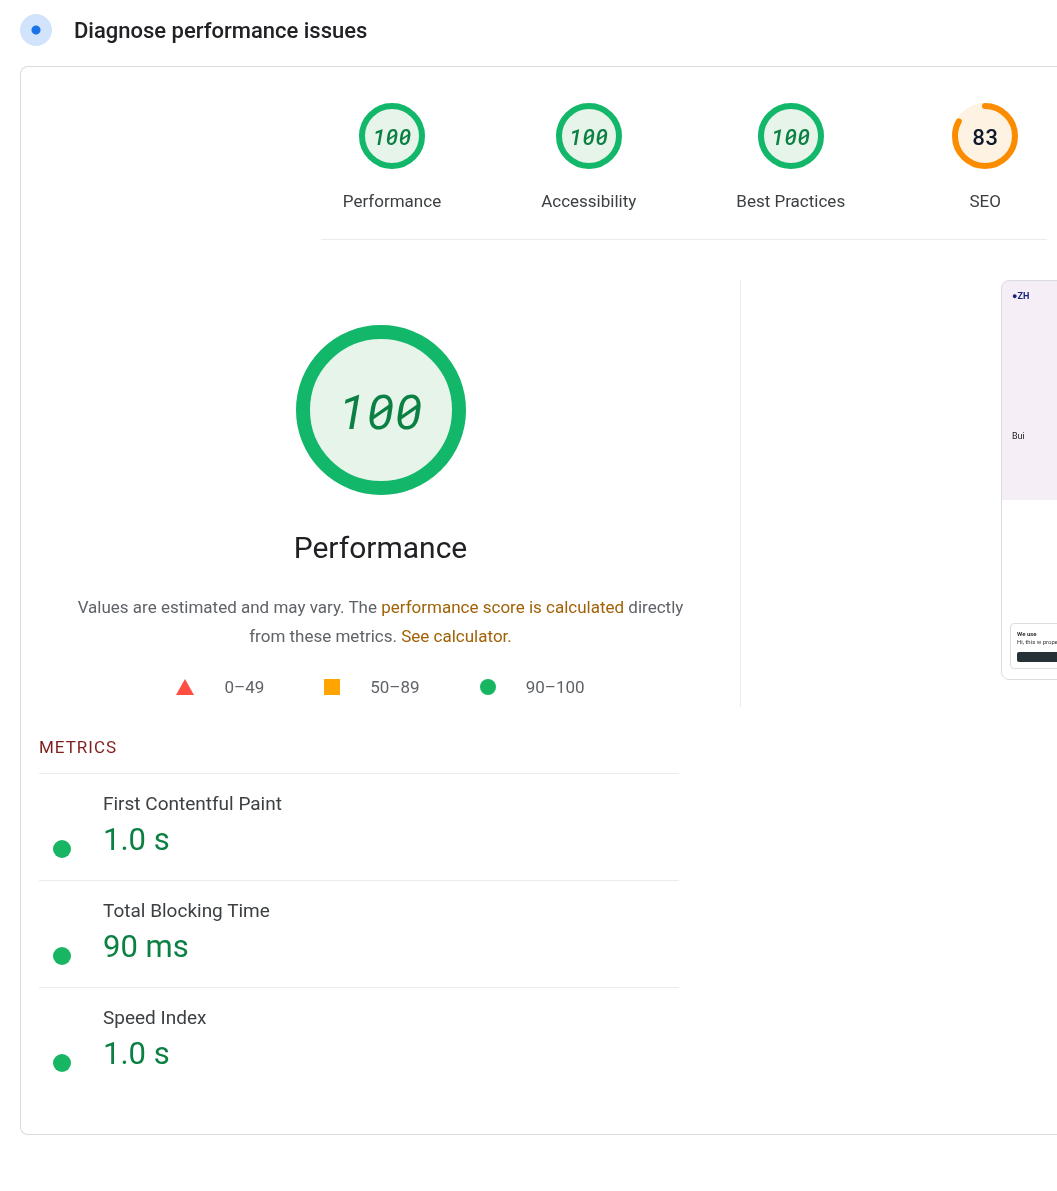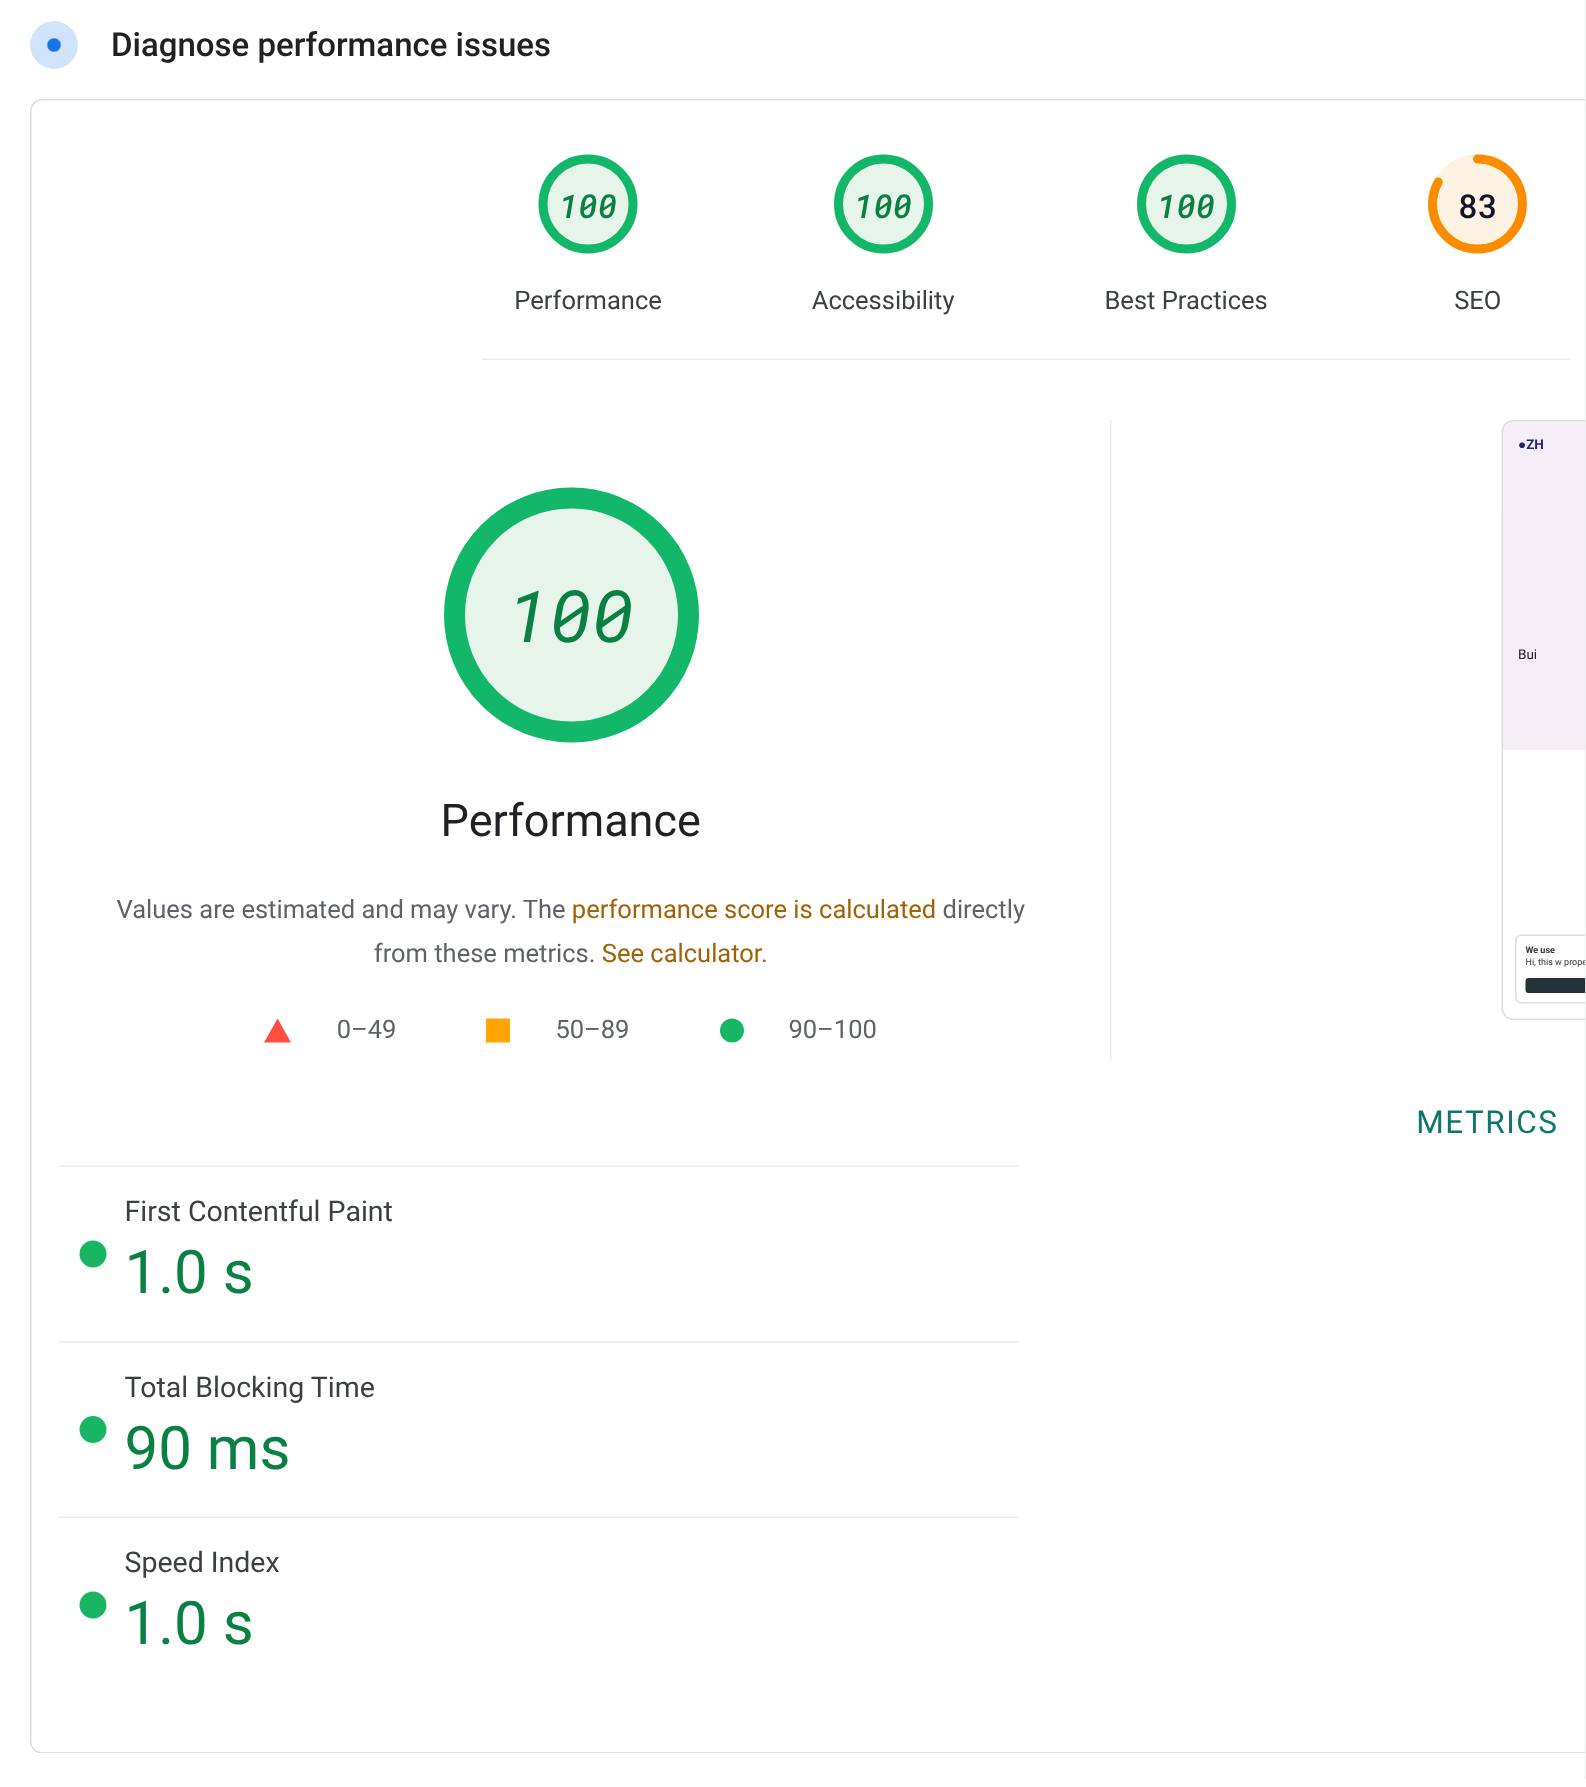--- a/index.html
+++ b/index.html
@@ -167,52 +167,51 @@
     line-height: 1.3;
   }
   .thumb .cookie .bar {
     margin-top: 6px;
     height: 10px;
     background: #263238;
     border-radius: 2px;
   }
 
   .metrics-header {
-    font-size: 21px;
+    font-size: 17px;
     letter-spacing: 1px;
-    color: #0f766e;
+    color: #7f1d1d;
     padding: 0 18px 16px 18px;
-    text-align: right;
   }
   .metrics-grid {
     display: flex;
     gap: 60px;
     padding: 0 18px;
   }
   .metrics-col {
     flex: 0 0 640px;
   }
   .metrics-col-right { flex: 1; }
   .metric {
     display: flex;
-    align-items: center;
-    gap: 12px;
+    align-items: flex-end;
+    gap: 32px;
     padding: 18px 0 22px 14px;
     border-top: 1px solid #ebebeb;
   }
   .metric-dot {
     width: 18px; height: 18px; border-radius: 50%;
     background: #18b663;
     margin-top: 4px;
     flex-shrink: 0;
   }
   .metric-body { display: flex; flex-direction: column; gap: 6px; }
   .metric-title { font-size: 19px; color: #3c4043; }
   .metric-value {
-    font-size: 40px;
+    font-size: 31px;
     color: #0b8043;
   }
 </style>
 </head>
 <body>
 
 <div class="header">
   <div class="header-icon"></div>
   <div class="header-title">Diagnose performance issues</div>
 </div>

